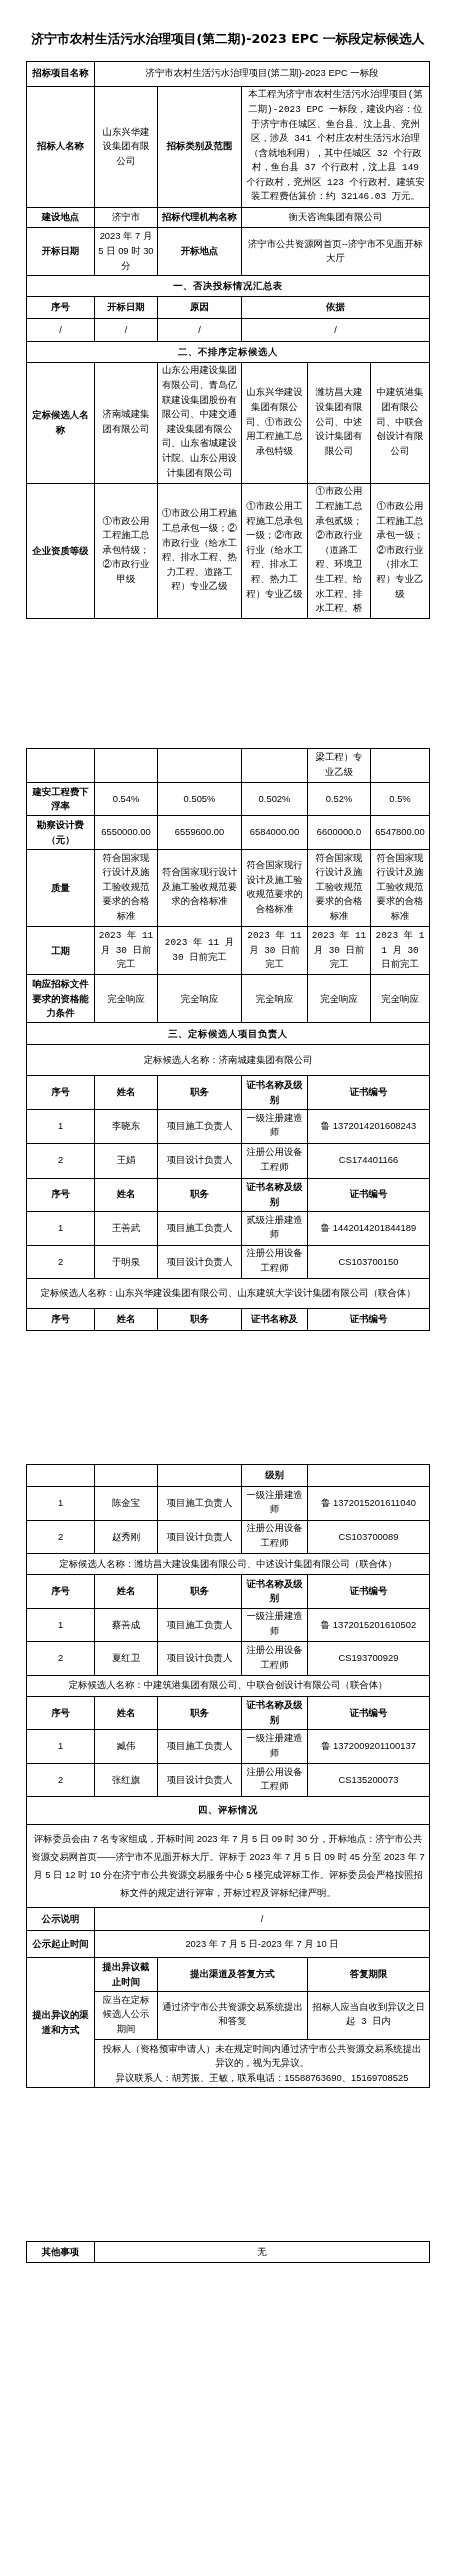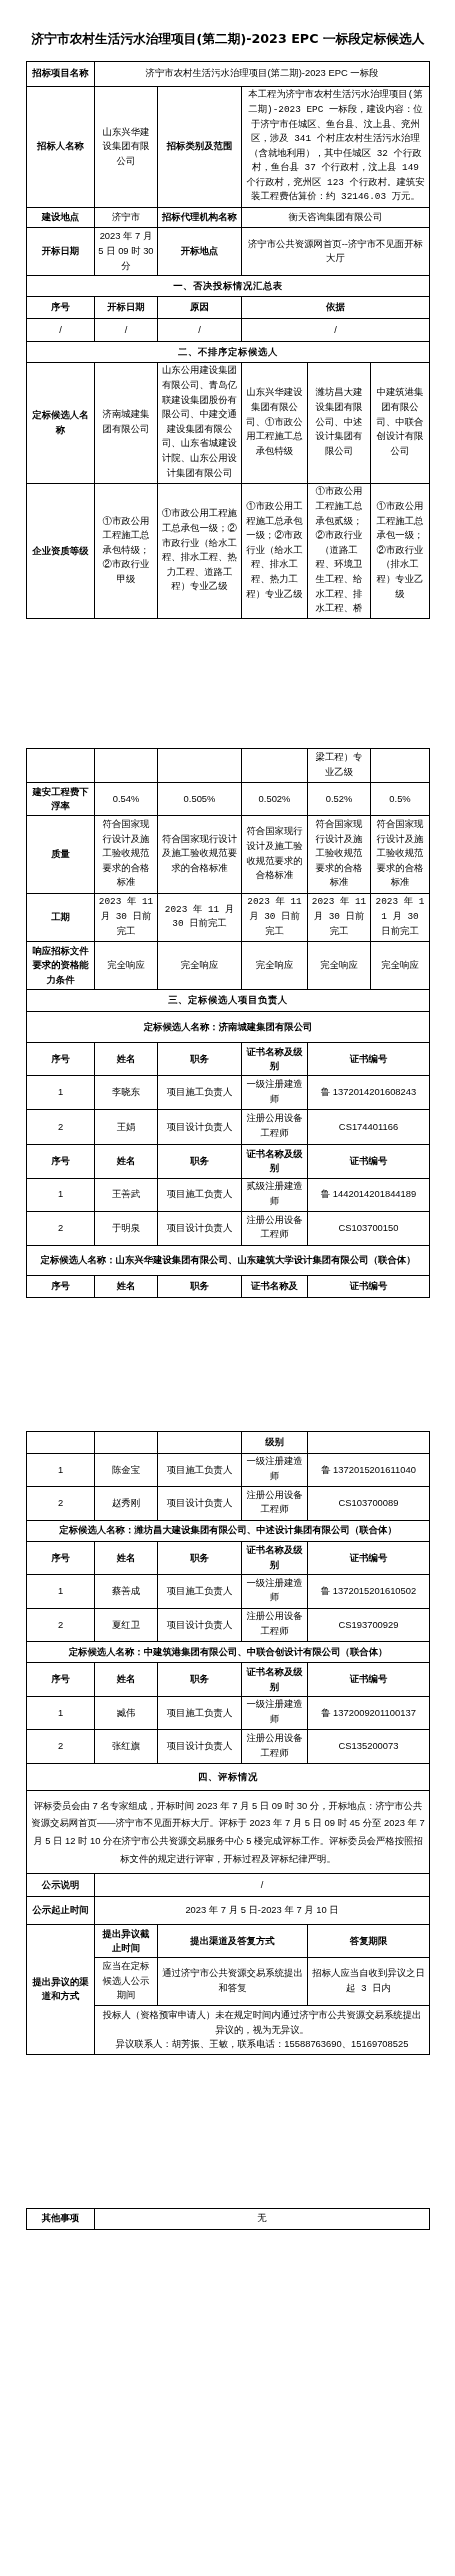--- a/index.html
+++ b/index.html
@@ -36,21 +36,21 @@
     font-size: 9.4px;
     line-height: 1.55;
     word-break: break-all;
     overflow-wrap: break-word;
   }
   td.lbl { font-weight: 700; }
   td.sect { font-weight: 700; font-size: 10px; letter-spacing: 0.6px; }
   td.left { text-align: left; }
   td.small { font-size: 8.8px; line-height: 1.75; font-family: Liberation Mono, monospace; }
   td.prelines { white-space: pre-line; }
-  td.nameline { font-weight: 700; text-align: left; font-size: 9.4px; }
+  td.nameline { font-weight: 400; text-align: left; font-size: 9.4px; }
   .pgap1 { height: 105px; }
   .pgap2 { height: 109px; }
   .pgap3 { height: 129px; }
 </style>
 </head>
 <body>
 
 <div class="sheet">
 
   <div class="title">
@@ -147,20 +147,28 @@
         <td></td>
       </tr>
       <tr style="height:32px">
         <td class="lbl">建安工程费下浮率</td>
         <td>0.54%</td>
         <td>0.505%</td>
         <td>0.502%</td>
         <td>0.52%</td>
         <td>0.5%</td>
       </tr>
+      <tr style="height:31px">
+        <td class="lbl">勘察设计费（元）</td>
+        <td>6550000.00</td>
+        <td>6559600.00</td>
+        <td>6584000.00</td>
+        <td>6600000.0</td>
+        <td>6547800.00</td>
+      </tr>
       <tr style="height:62px">
         <td class="lbl">质量</td>
         <td class="small">符合国家现行设计及施工验收规范要求的合格标准</td>
         <td class="small">符合国家现行设计及施工验收规范要求的合格标准</td>
         <td class="small">符合国家现行设计及施工验收规范要求的合格标准</td>
         <td class="small">符合国家现行设计及施工验收规范要求的合格标准</td>
         <td class="small">符合国家现行设计及施工验收规范要求的合格标准</td>
       </tr>
       <tr style="height:36px">
         <td class="lbl">工期</td>

